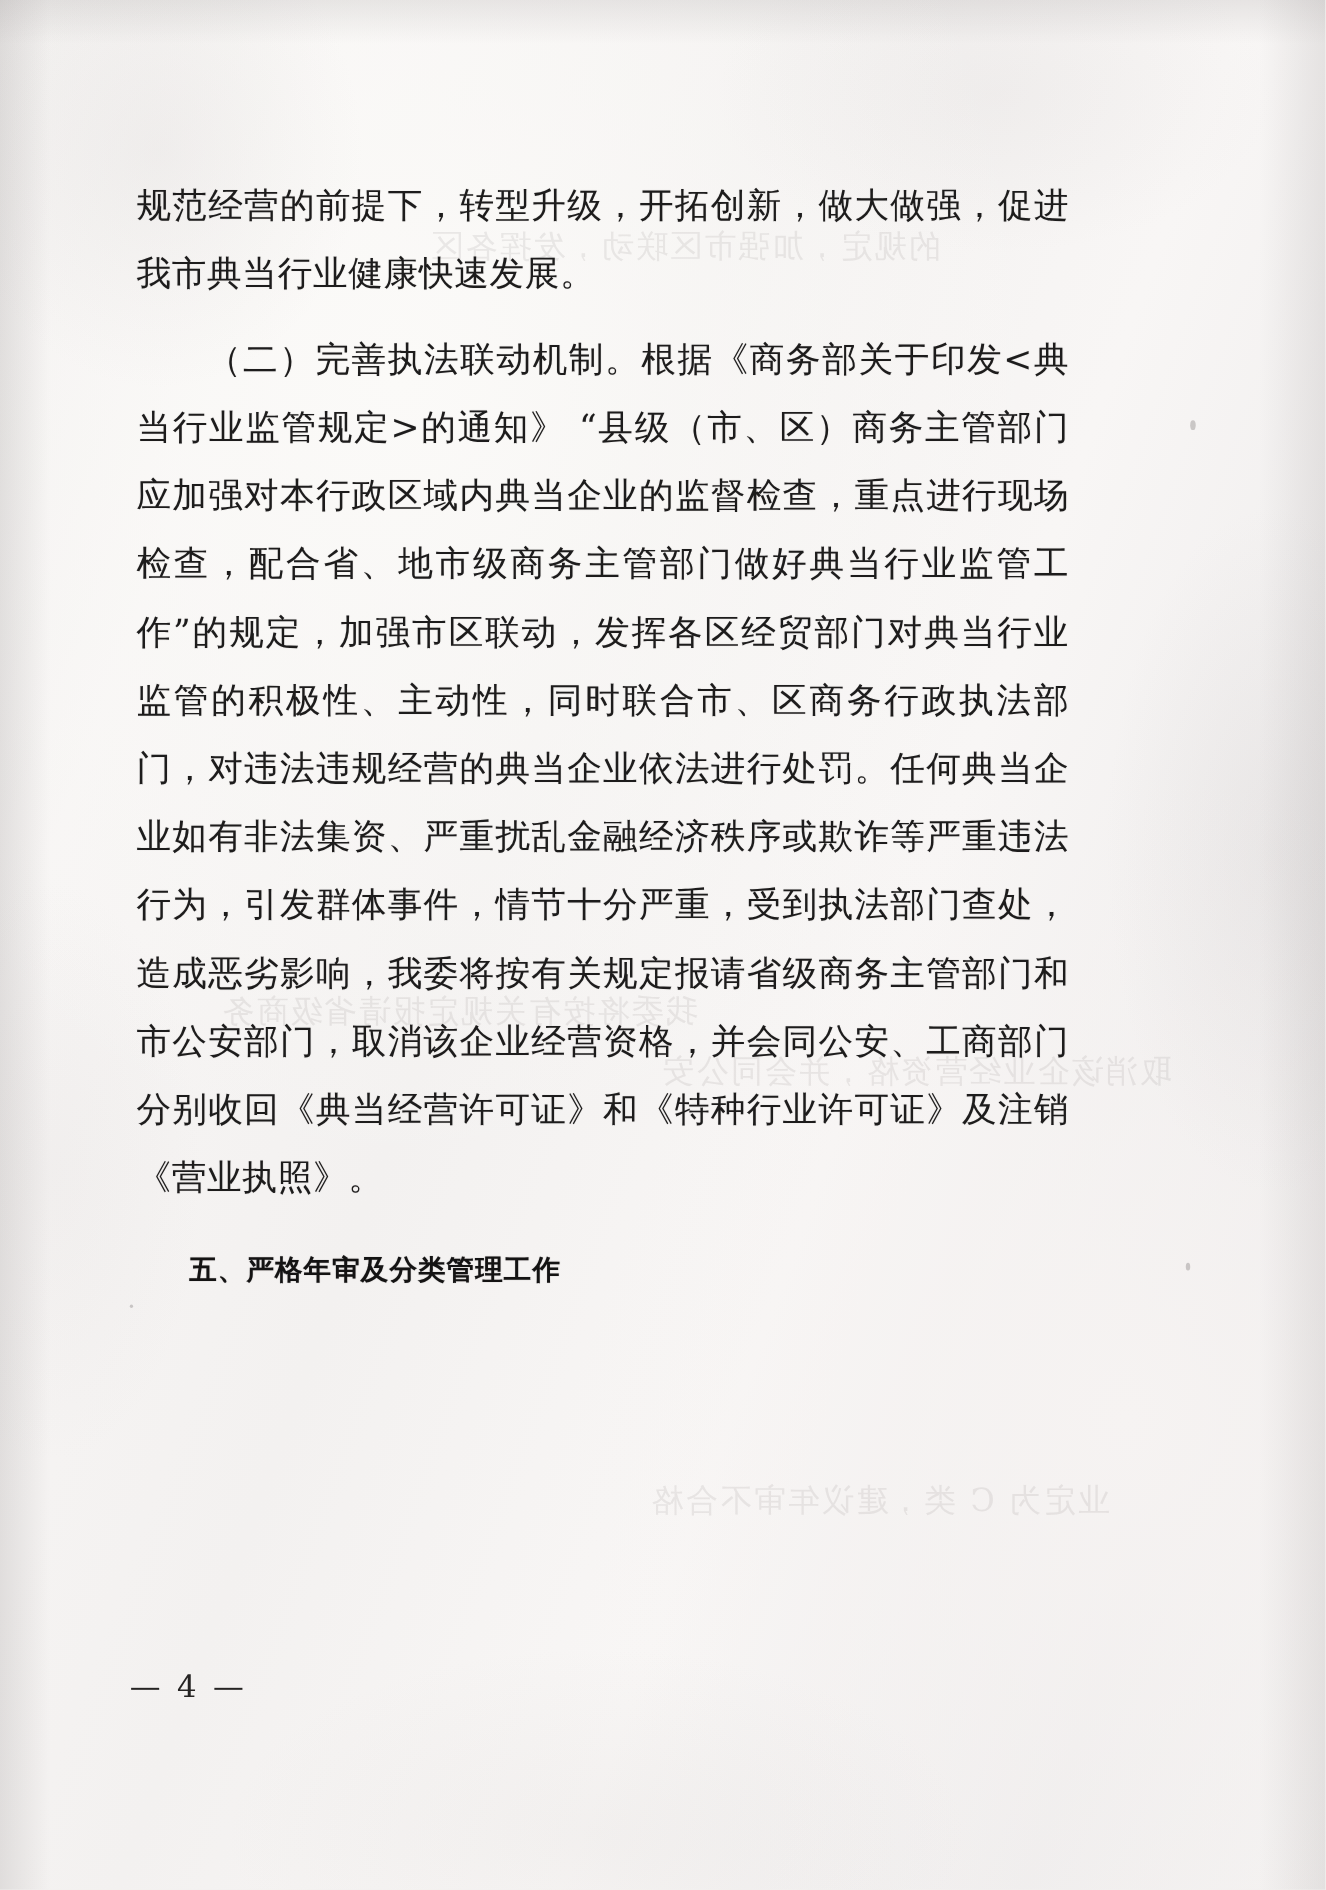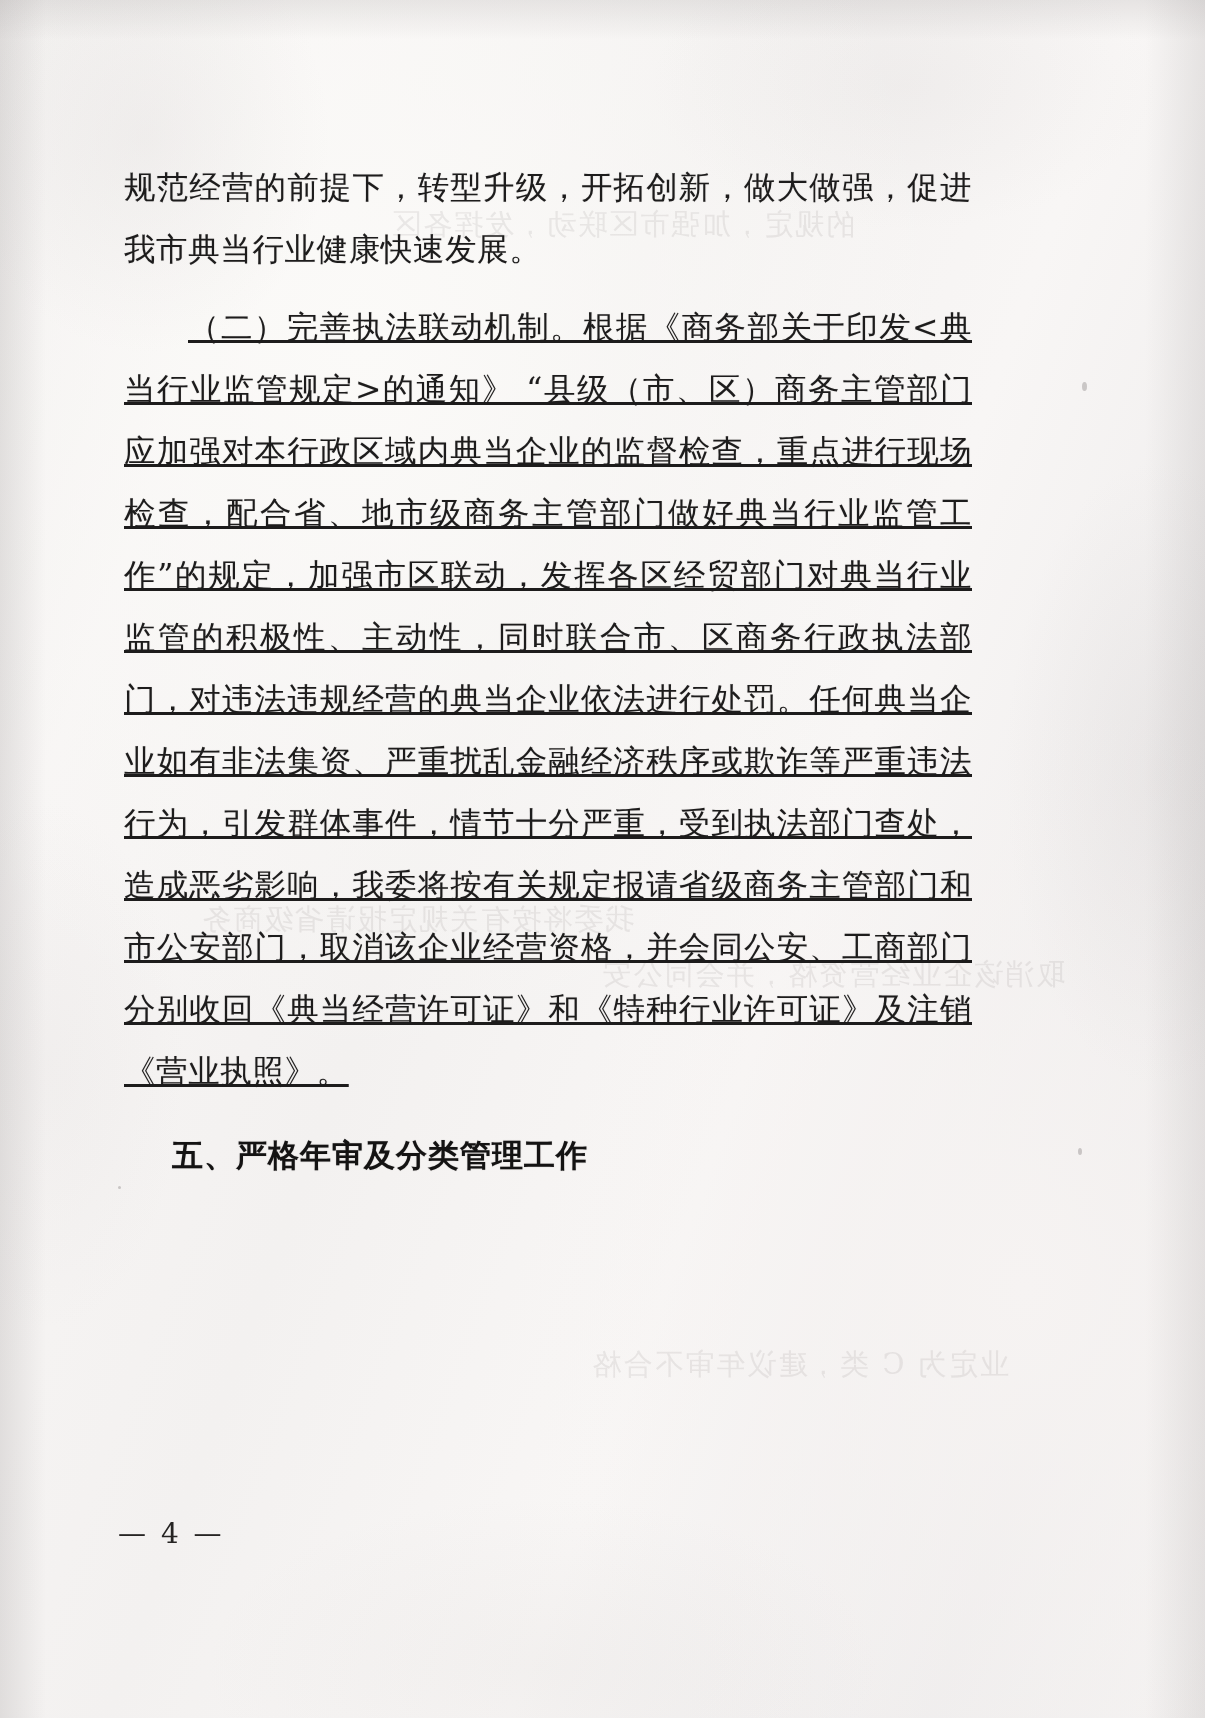--- a/index.html
+++ b/index.html
@@ -47,24 +47,23 @@
     letter-spacing: 0.6px;
     color: #1d1c1c;
     text-align: justify;
     text-justify: inter-character;
     margin: 16px;
     font-family: "DejaVu Serif", "Liberation Serif", serif;
     text-shadow: 0 0 1px rgba(60,55,55,0.25);
   }
   .indent {
     text-indent: 64px;
-    text-decoration: underline;
   }
   .heading {
-    font-size: 31px;
+    font-size: 25px;
     line-height: 62px;
     letter-spacing: 1px;
     color: #141313;
     font-weight: bold;
     margin: 0;
     text-indent: 64px;
     font-family: "DejaVu Sans", "Liberation Sans", sans-serif;
     text-shadow: 0 0 1px rgba(40,38,38,0.4);
   }
   .gap-sm { height: 6px; }

